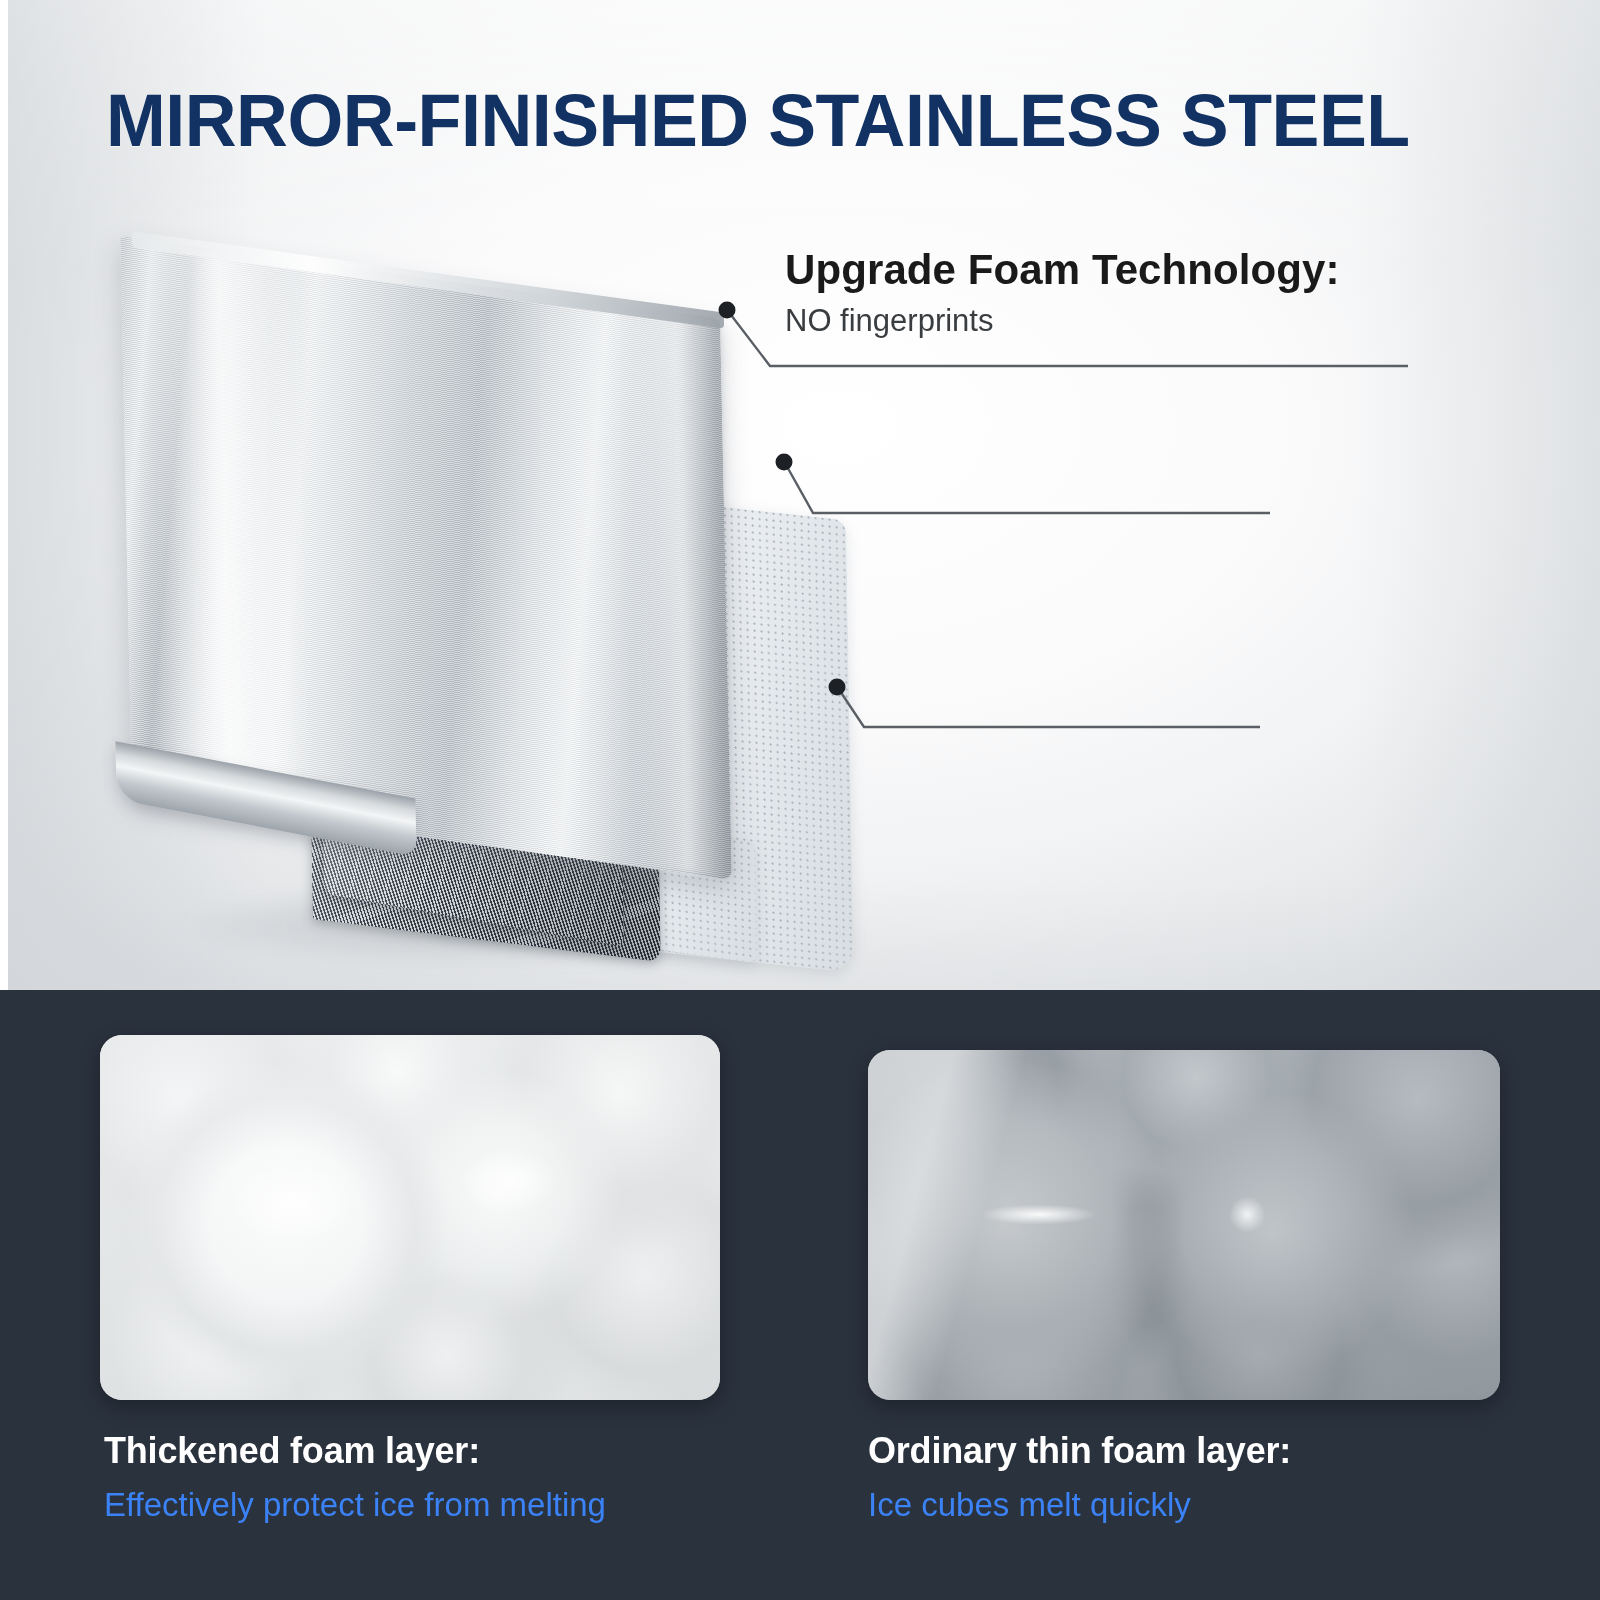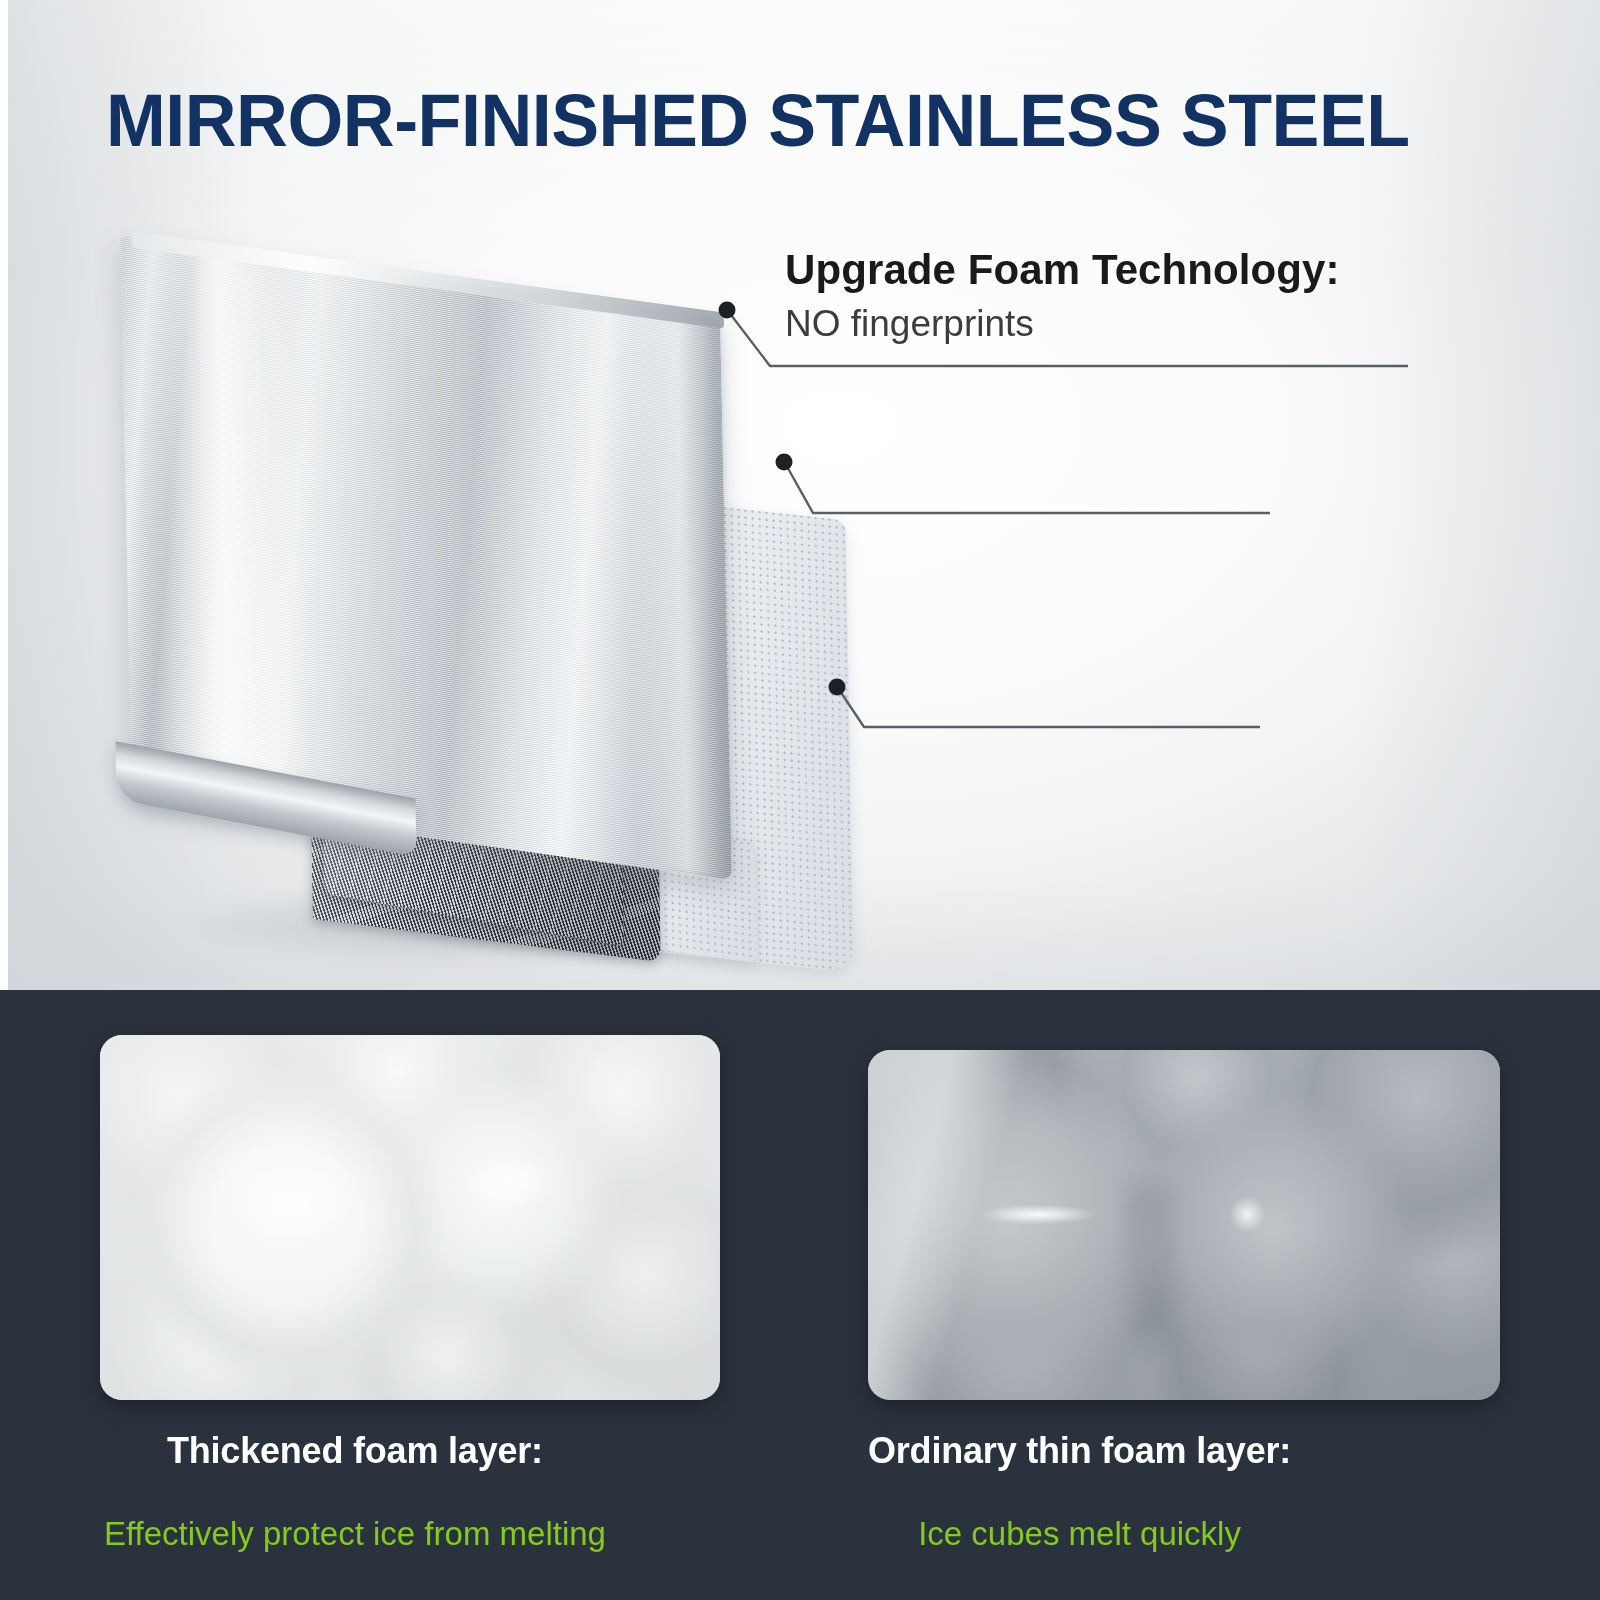--- a/index.html
+++ b/index.html
@@ -147,31 +147,30 @@
 
   
   #leaders{ position:absolute; left:0; top:0; width:1600px; height:990px; pointer-events:none; }
 
   
   .callout{ position:absolute; }
   .callout .c-title{
     font-size:42px; font-weight:bold; color:#1a1a1a; letter-spacing:0.1px; white-space:nowrap;
   }
   .callout .c-sub{
-    font-size:37px; font-weight:normal; color:#3a3d40; margin-top:9px; white-space:nowrap;
+    font-size:31px; font-weight:normal; color:#3a3d40; margin-top:9px; white-space:nowrap;
   }
   #callout-1{ left:777px; top:246px; }
   #callout-2{ left:893px; top:404px; }
   #callout-3{ left:893px; top:604px; }
 
   
   #bottom-section{
     position:absolute; left:0; top:990px; width:1600px; height:610px;
     background:#2a323e;
-    text-align:center;
   }
   .compare-col{ position:absolute; top:0; }
   #col-left{ left:100px; width:620px; }
   #col-right{ left:868px; width:632px; }
 
   .photo-card{
     position:absolute; top:45px; left:0; height:365px; width:100%;
     border-radius:22px; overflow:hidden;
     box-shadow:0 6px 20px rgba(0,0,0,.32);
   }
@@ -222,21 +221,21 @@
       radial-gradient(ellipse 80px 14px at 27% 47%, rgba(255,255,255,.92) 0%, rgba(255,255,255,0) 72%),
       radial-gradient(ellipse 26px 26px at 60% 47%, rgba(255,255,255,.80) 0%, rgba(255,255,255,0) 70%),
       linear-gradient(180deg, rgba(40,48,56,.10) 0%, rgba(40,48,56,.22) 100%);
   }
 
   .caption{ position:absolute; left:4px; }
   .caption .cap-title{
     font-size:36px; font-weight:bold; color:#ffffff; white-space:nowrap; letter-spacing:-0.2px;
   }
   .caption .cap-sub{
-    font-size:33px; font-weight:normal; color:#84cc16; margin-top:43px; white-space:nowrap;
+    font-size:33px; font-weight:normal; color:#3b82f6; margin-top:14px; white-space:nowrap;
   }
   #caption-left{ top:440px; }
   #caption-right{ top:440px; left:0px; }
 </style>
 </head>
 <body>
 
 <div id="top-section">
 
   <div id="top-vignette"></div>

